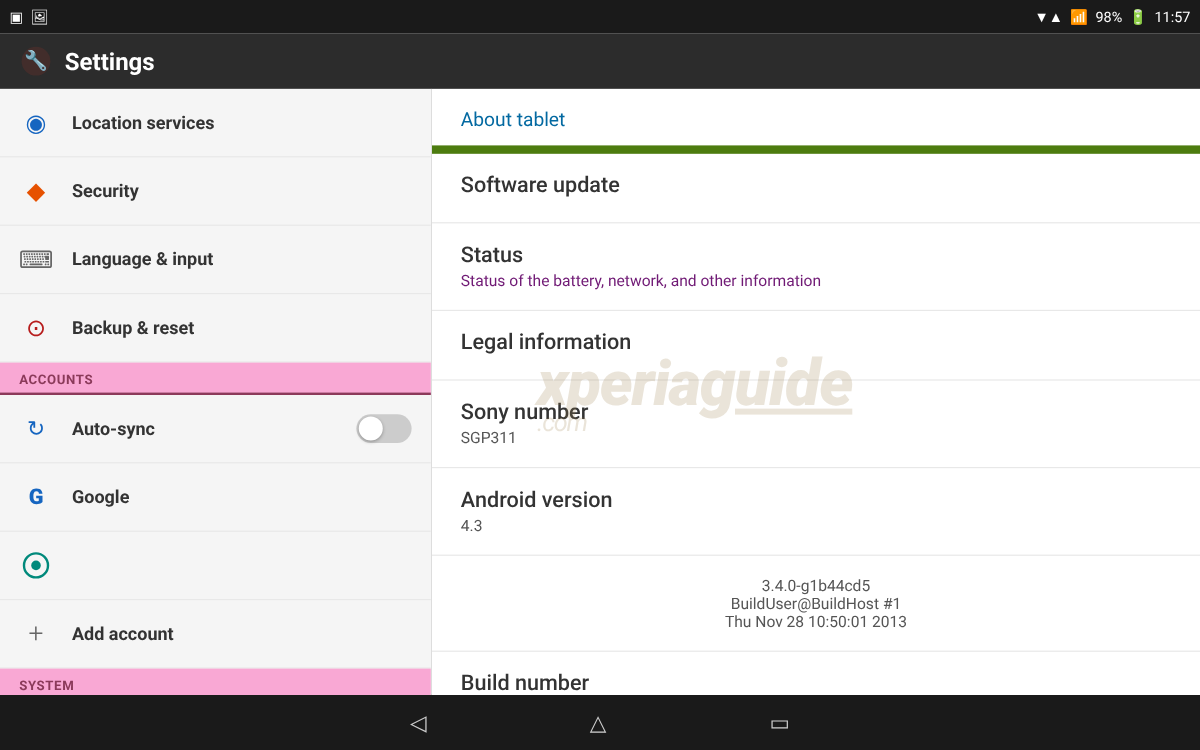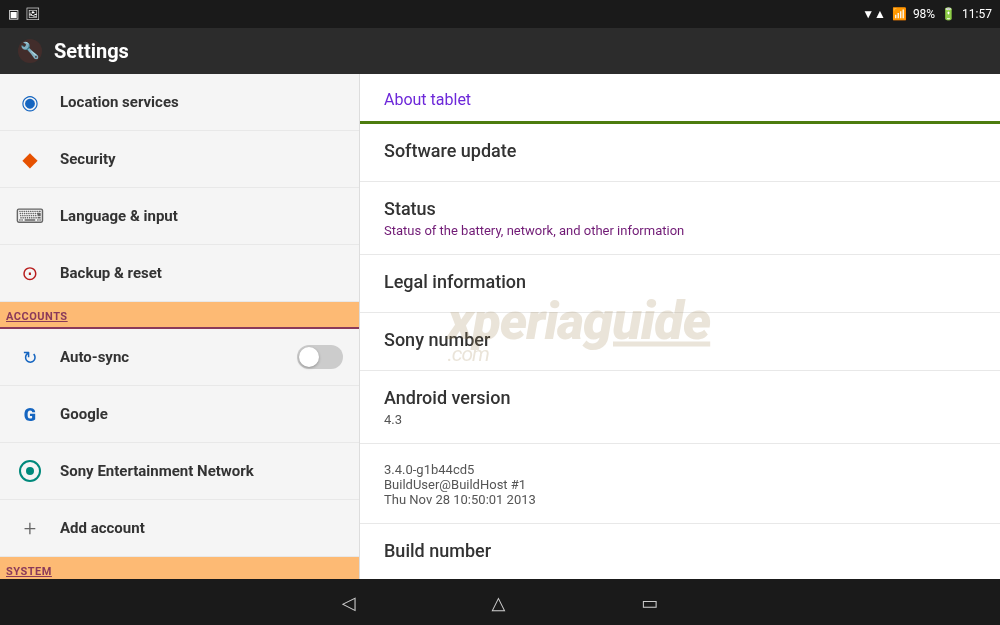--- a/index.html
+++ b/index.html
@@ -90,28 +90,27 @@
       flex-shrink: 0;
       font-size: 20px;
     }
     .sidebar-item-label {
       font-size: 15px;
       color: #333;
       font-weight: bold;
     }
 
     .section-header {
-      padding: 8px 6px 4px;
+      padding: 8px 16px 4px;
       font-size: 11px;
       font-weight: 700;
       color: #8b3a5a;
       letter-spacing: 0.5px;
-      background: #fdba74;
+      background: #f9a8d4;
       border-bottom: 2px solid #8b3a5a;
-      text-decoration: underline;
     }
 
     .toggle-row {
       display: flex;
       align-items: center;
       justify-content: space-between;
       padding: 14px 16px;
       gap: 16px;
       border-bottom: 1px solid #e8e8e8;
       min-height: 55px;
@@ -144,23 +143,23 @@
     
     .right-panel {
       flex: 1;
       background: #fff;
       overflow-y: auto;
       padding: 0;
     }
 
     .right-panel-header {
       padding: 16px 24px 12px;
-      color: #6d28d9;
+      color: #0369a1;
       font-size: 16px;
-      border-bottom: 3px solid #4d7c0f;
+      border-bottom: 7px solid #4d7c0f;
       margin-bottom: 0;
     }
 
     .info-section {
       padding: 16px 24px;
       border-bottom: 1px solid #e8e8e8;
     }
     .info-title {
       font-size: 18px;
       color: #333;
@@ -282,21 +281,20 @@
       <span class="sidebar-item-label">Google</span>
     </div>
 
     <div class="sidebar-item">
       <span class="sidebar-item-icon icon-teal" style="font-size:18px;">
         <svg width="24" height="24" viewBox="0 0 24 24">
           <circle cx="12" cy="12" r="10" fill="none" stroke="#00897B" stroke-width="2"></circle>
           <circle cx="12" cy="12" r="4" fill="#00897B"></circle>
         </svg>
       </span>
-      <span class="sidebar-item-label">Sony Entertainment Network</span>
     </div>
 
     <div class="sidebar-item">
       <span class="sidebar-item-icon icon-gray" style="font-size:22px; font-weight:300;">+</span>
       <span class="sidebar-item-label">Add account</span>
     </div>
 
     <div class="section-header">SYSTEM</div>
 
   </div>
@@ -312,29 +310,30 @@
       <div class="info-title">Status</div>
       <div class="info-subtitle">Status of the battery, network, and other information</div>
     </div>
 
     <div class="info-section">
       <div class="info-title">Legal information</div>
     </div>
 
     <div class="info-section">
       <div class="info-title">Sony number</div>
+      <div class="info-value">SGP311</div>
     </div>
 
     <div class="info-section">
       <div class="info-title">Android version</div>
       <div class="info-value">4.3</div>
     </div>
 
     <div class="info-section">
-      <div class="info-value" style="white-space: pre-line;">3.4.0-g1b44cd5
+      <div class="info-value" style="white-space: pre-line; text-align: center;">3.4.0-g1b44cd5
 BuildUser@BuildHost #1
 Thu Nov 28 10:50:01 2013</div>
     </div>
 
     <div class="info-section">
       <div class="info-title">Build number</div>
 
     </div>
   </div>
 

